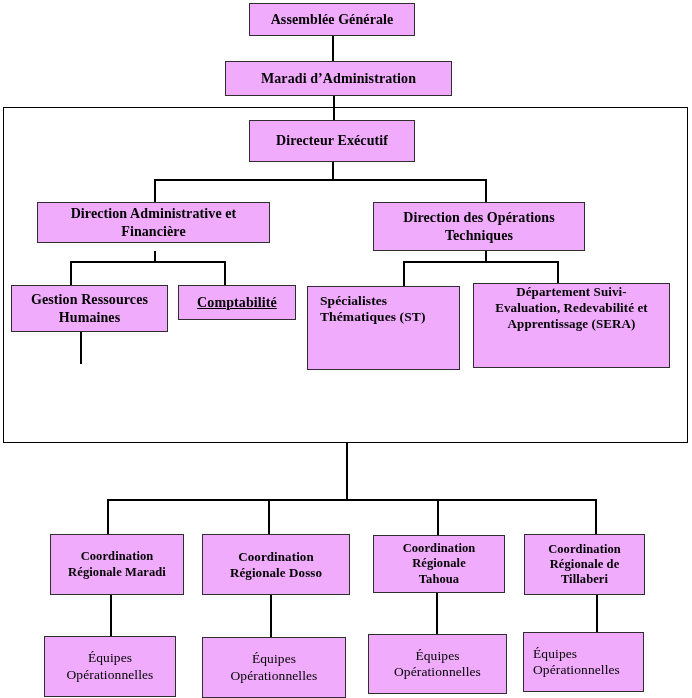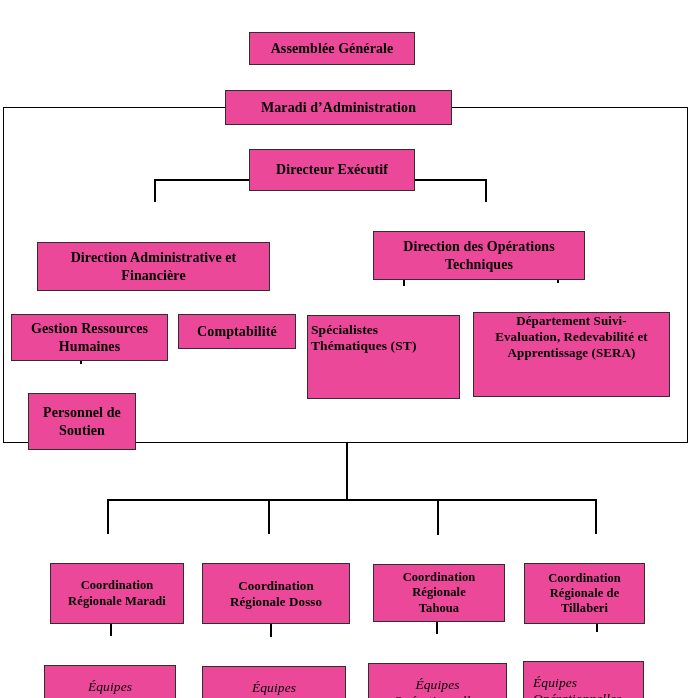--- a/index.html
+++ b/index.html
@@ -2,50 +2,50 @@
 <html><head>
 <meta charset="utf-8">
 <style>
   html,body{margin:0;padding:0;background:#ffffff;}
   #canvas{
     position:relative;width:692px;height:698px;background:#ffffff;
     font-family:"Liberation Serif","DejaVu Serif",serif;color:#000;
     overflow:hidden;
   }
   .box{
-    position:absolute;border:1.5px solid #2e2e2e;background:#ec4899;
+    position:absolute;border:1.5px solid #2e2e2e;background:#f0abfc;
     display:flex;align-items:center;justify-content:center;text-align:center;
     white-space:pre-line;font-weight:bold;line-height:1.22;box-sizing:border-box;
-    font-size:14px;letter-spacing:.1px;margin-top:29px;
+    font-size:14px;letter-spacing:.1px;
   }
   .ln{position:absolute;background:#000;}
   .vln{width:1.5px;}
   .hln{height:1.5px;}
   
   #frame{position:absolute;left:3px;top:107px;width:685px;height:336px;
          border:1.6px solid #000;box-sizing:border-box;background:transparent;}
   
   #assemblee {left:249px;top:3px;  width:166px;height:33px;}
   #conseil   {left:225px;top:61px; width:227px;height:35px;}
   #directeur {left:249px;top:120px;width:166px;height:42px;}
-  #daf       {left:37px; top:213px;width:233px;height:49px;}
+  #daf       {left:37px; top:202px;width:233px;height:41px;}
   #dot       {left:373px;top:202px;width:212px;height:49px;}
   #grh       {left:11px; top:285px;width:157px;height:47px;}
-  #compta    {left:178px;top:285px;width:118px;height:35px;}
+  #compta    {left:178px;top:285px;width:118px;height:35px;text-decoration:underline;}
   #personnel {left:28px; top:364px;width:108px;height:57px;}
   #st        {left:307px;top:286px;width:153px;height:84px;
               align-items:flex-start;justify-content:flex-start;text-align:left;
-              padding:6px 3px;font-size:13.5px;}
+              padding:6px 12px;font-size:13.5px;}
   #sera      {left:473px;top:283px;width:197px;height:85px;
               align-items:flex-start;font-size:13px;}
   #coord0    {left:50px; top:534px;width:134px;height:61px;font-size:12.5px;}
   #coord1    {left:202px;top:534px;width:148px;height:61px;font-size:13px;}
   #coord2    {left:373px;top:535px;width:132px;height:58px;font-size:12.5px;}
   #coord3    {left:524px;top:534px;width:121px;height:61px;font-size:12.5px;}
-  .equipe    {font-weight:normal;font-size:13.5px;font-style:italic;}
+  .equipe    {font-weight:normal;font-size:13.5px;}
   #eq0       {left:44px; top:636px;width:132px;height:61px;}
   #eq1       {left:202px;top:637px;width:144px;height:61px;}
   #eq2       {left:368px;top:634px;width:139px;height:60px;}
   #eq3       {left:523px;top:632px;width:121px;height:60px;
               justify-content:flex-start;text-align:left;padding-left:9px;}
 </style>
 </head>
 <body>
 
 <div id="canvas">
@@ -81,22 +81,20 @@
   <div class="box" id="assemblee">Assemblée Générale</div>
   <div class="box" id="conseil">Maradi d’Administration</div>
   <div class="box" id="directeur">Directeur Exécutif</div>
   <div class="box" id="daf">Direction Administrative et
 Financière</div>
   <div class="box" id="dot">Direction des Opérations
 Techniques</div>
   <div class="box" id="grh">Gestion Ressources
 Humaines</div>
   <div class="box" id="compta">Comptabilité</div>
-  <div class="box" id="personnel">Personnel de
-Soutien</div>
   <div class="box" id="st">Spécialistes
 Thématiques (ST)</div>
   <div class="box" id="sera">Département Suivi-
 Evaluation, Redevabilité et
 Apprentissage (SERA)</div>
 
   <div class="box" id="coord0">Coordination
 Régionale Maradi</div>
   <div class="box" id="coord1">Coordination
 Régionale Dosso</div>

